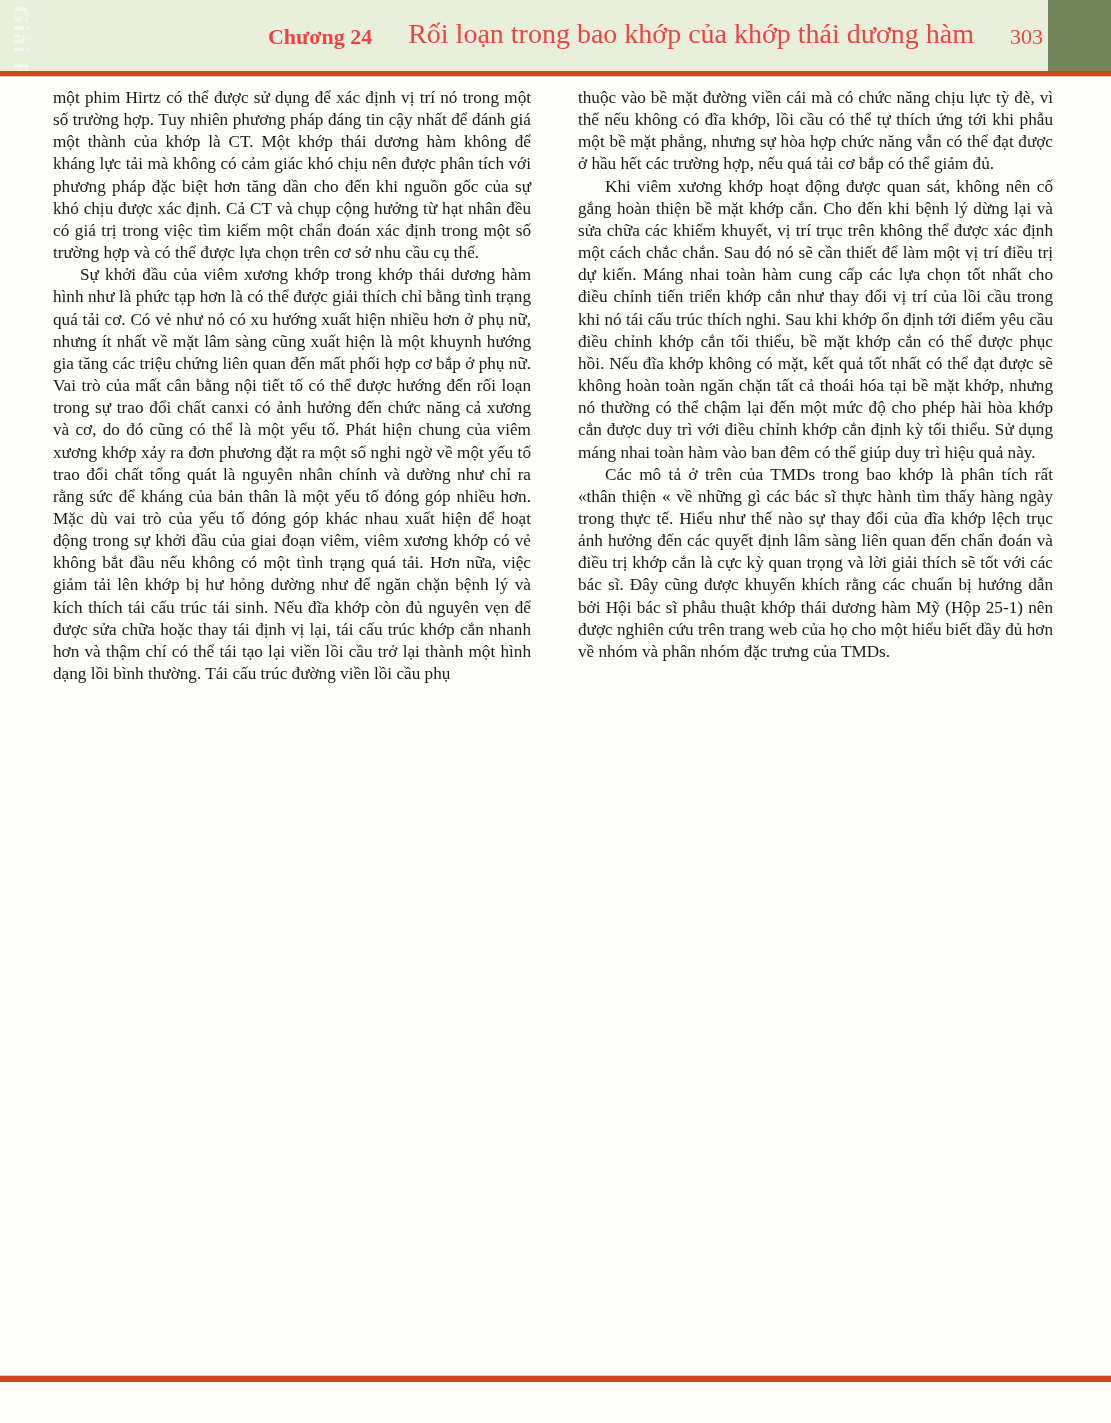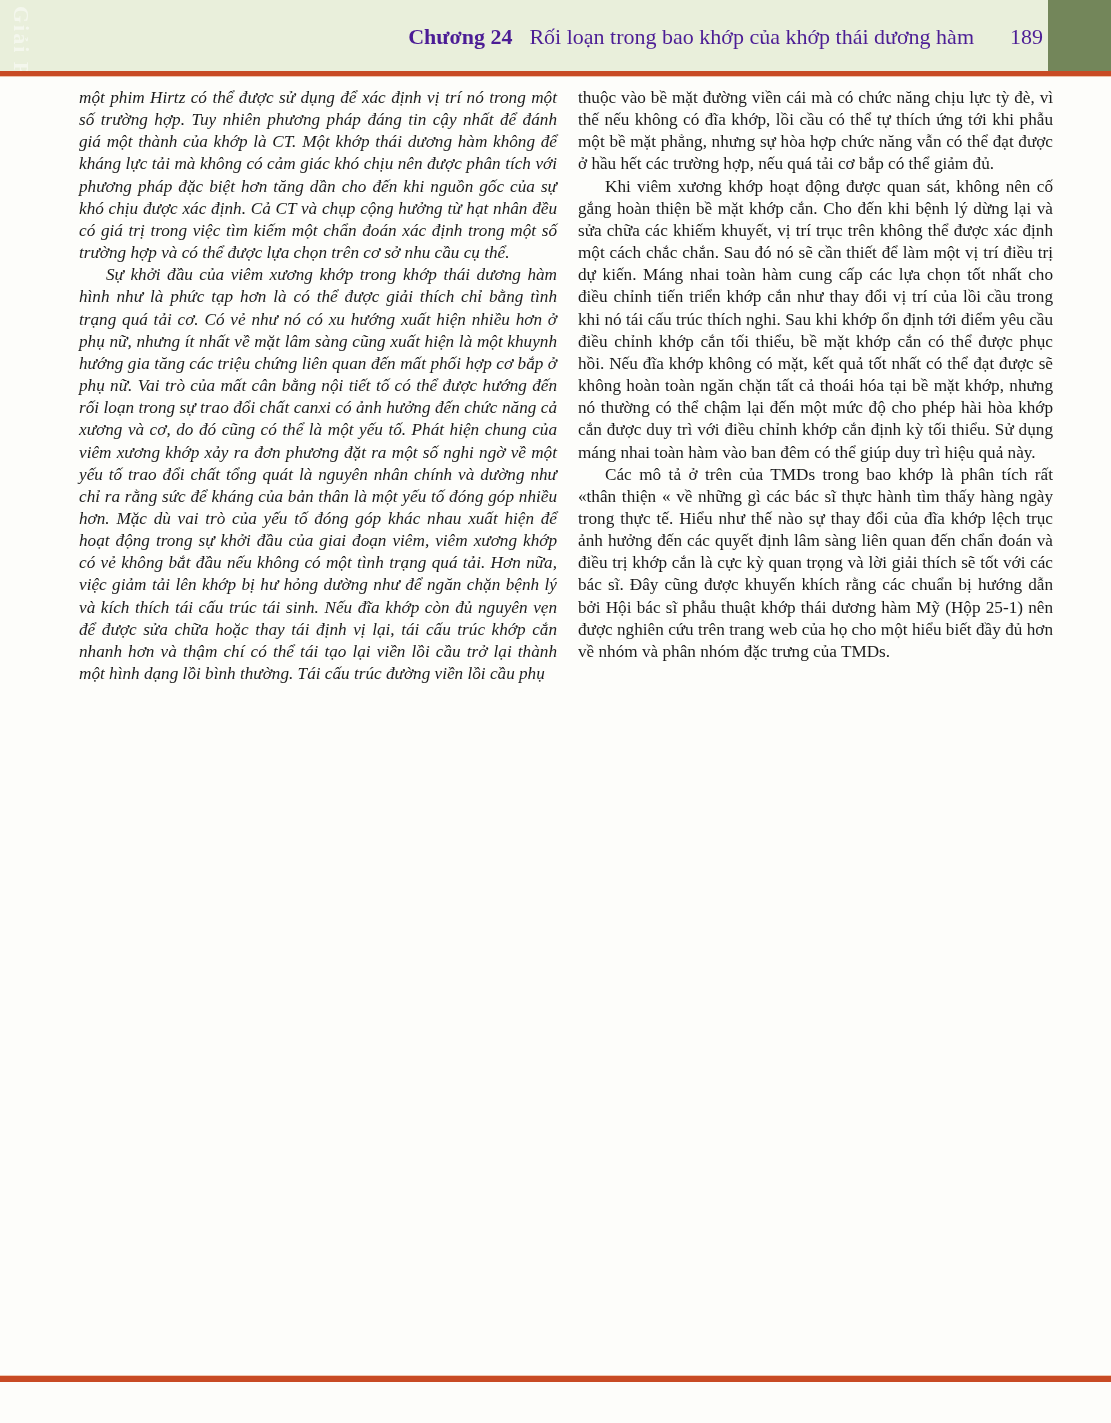--- a/index.html
+++ b/index.html
@@ -37,30 +37,30 @@
     box-shadow: 0 1px 0 rgba(220,120,70,0.45);
   }
   .header-line {
     position: absolute;
     top: 0; right: 68px;
     height: 61px;
     display: flex;
     align-items: flex-end;
     padding-bottom: 11px;
     box-sizing: border-box;
-    color: #4c1d95;
+    color: #ef4444;
     white-space: nowrap;
   }
   .chapter-label {
     font-weight: bold;
     font-size: 22px;
   }
   .chapter-title {
-    font-size: 22px;
-    margin-left: 17px;
+    font-size: 28px;
+    margin-left: 36px;
   }
   .page-number {
     font-size: 22px;
     margin-left: 36px;
   }
   .watermark {
     position: absolute;
     left: 34px; top: 6px;
     transform: rotate(90deg);
     transform-origin: left top;
@@ -71,21 +71,21 @@
     white-space: nowrap;
     user-select: none;
   }
 
   
   .column {
     position: absolute;
     top: 87px;
     color: #1b1b1b;
   }
-  .column-left  { left: 79px;  width: 478px; font-style: italic; }
+  .column-left  { left: 53px;  width: 478px; }
   .column-right { left: 578px; width: 475px; }
   .column p {
     margin: 0;
     font-size: 17.2px;
     line-height: 22.15px;
     text-align: justify;
   }
   .column p.indent { text-indent: 27px; }
 
   
@@ -102,21 +102,21 @@
 
 <div class="page">
 
   <div class="header-band">
     <span class="watermark">Giải P</span>
   </div>
   <div class="corner-block"></div>
   <div class="header-line">
     <span class="chapter-label">Chương 24</span>
     <span class="chapter-title">Rối loạn trong bao khớp của khớp thái dương hàm</span>
-    <span class="page-number">189</span>
+    <span class="page-number">303</span>
   </div>
   <div class="top-rule"></div>
 
   <div class="column column-left">
     <p>một phim Hirtz có thể được sử dụng để xác định vị trí nó trong một số trường hợp. Tuy nhiên phương pháp đáng tin cậy nhất để đánh giá một thành của khớp là CT. Một khớp thái dương hàm không để kháng lực tải mà không có cảm giác khó chịu nên được phân tích với phương pháp đặc biệt hơn tăng dần cho đến khi nguồn gốc của sự khó chịu được xác định. Cả CT và chụp cộng hưởng từ hạt nhân đều có giá trị trong việc tìm kiếm một chẩn đoán xác định trong một số trường hợp và có thể được lựa chọn trên cơ sở nhu cầu cụ thể.</p>
     <p class="indent">Sự khởi đầu của viêm xương khớp trong khớp thái dương hàm hình như là phức tạp hơn là có thể được giải thích chỉ bằng tình trạng quá tải cơ. Có vẻ như nó có xu hướng xuất hiện nhiều hơn ở phụ nữ, nhưng ít nhất về mặt lâm sàng cũng xuất hiện là một khuynh hướng gia tăng các triệu chứng liên quan đến mất phối hợp cơ bắp ở phụ nữ. Vai trò của mất cân bằng nội tiết tố có thể được hướng đến rối loạn trong sự trao đổi chất canxi có ảnh hưởng đến chức năng cả xương và cơ, do đó cũng có thể là một yếu tố. Phát hiện chung của viêm xương khớp xảy ra đơn phương đặt ra một số nghi ngờ về một yếu tố trao đổi chất tổng quát là nguyên nhân chính và dường như chỉ ra rằng sức để kháng của bản thân là một yếu tố đóng góp nhiều hơn. Mặc dù vai trò của yếu tố đóng góp khác nhau xuất hiện để hoạt động trong sự khởi đầu của giai đoạn viêm, viêm xương khớp có vẻ không bắt đầu nếu không có một tình trạng quá tải. Hơn nữa, việc giảm tải lên khớp bị hư hỏng dường như để ngăn chặn bệnh lý và kích thích tái cấu trúc tái sinh. Nếu đĩa khớp còn đủ nguyên vẹn để được sửa chữa hoặc thay tái định vị lại, tái cấu trúc khớp cắn nhanh hơn và thậm chí có thể tái tạo lại viền lồi cầu trở lại thành một hình dạng lồi bình thường. Tái cấu trúc đường viền lồi cầu phụ</p>
   </div>
 
   <div class="column column-right">
     <p>thuộc vào bề mặt đường viền cái mà có chức năng chịu lực tỳ đè, vì thế nếu không có đĩa khớp, lồi cầu có thể tự thích ứng tới khi phẫu một bề mặt phẳng, nhưng sự hòa hợp chức năng vẫn có thể đạt được ở hầu hết các trường hợp, nếu quá tải cơ bắp có thể giảm đủ.</p>

